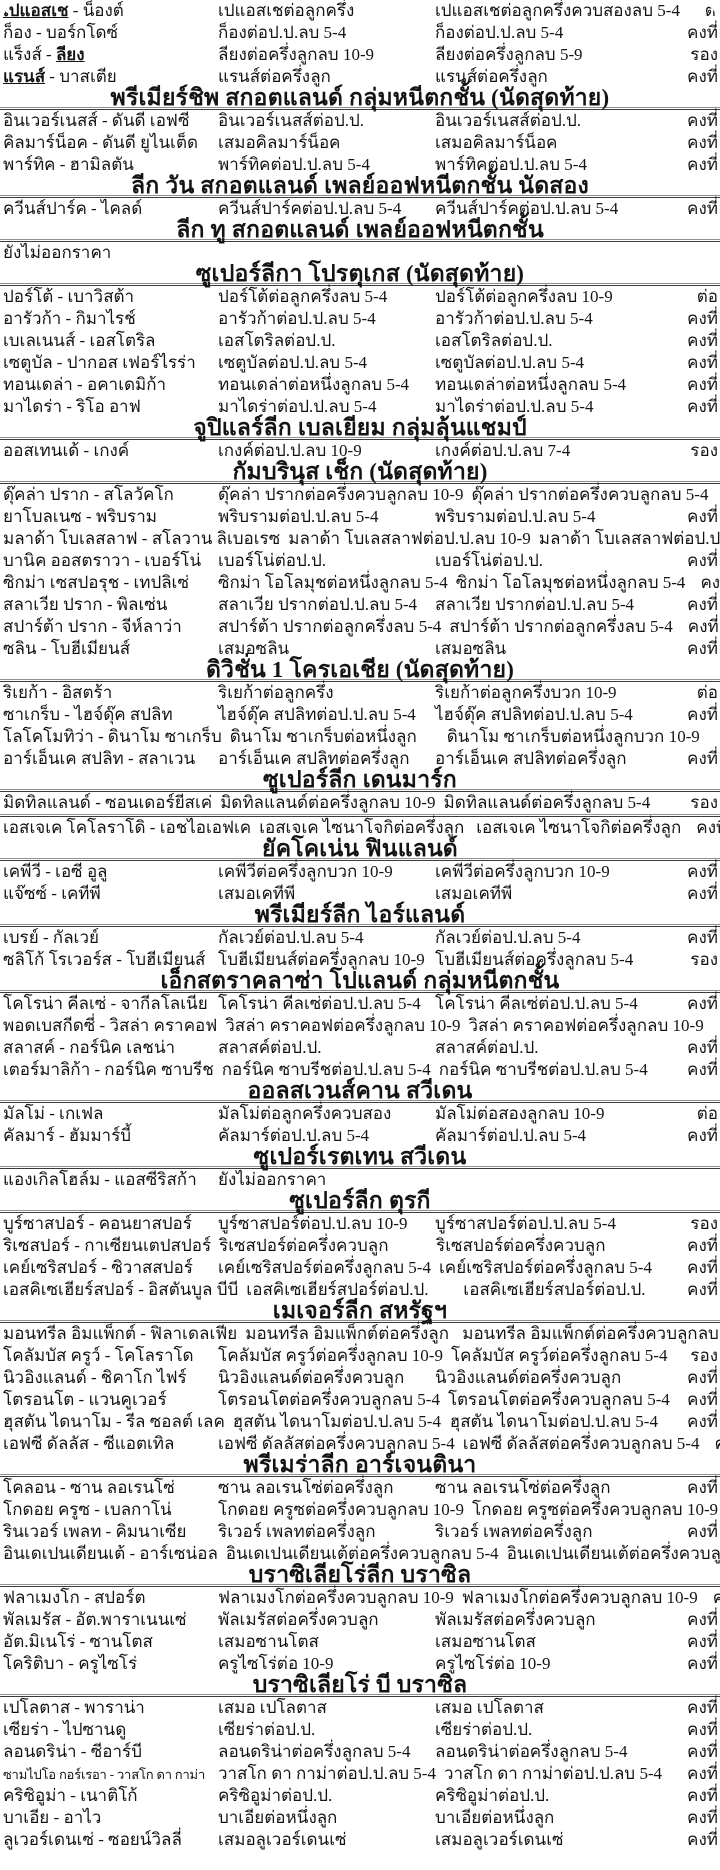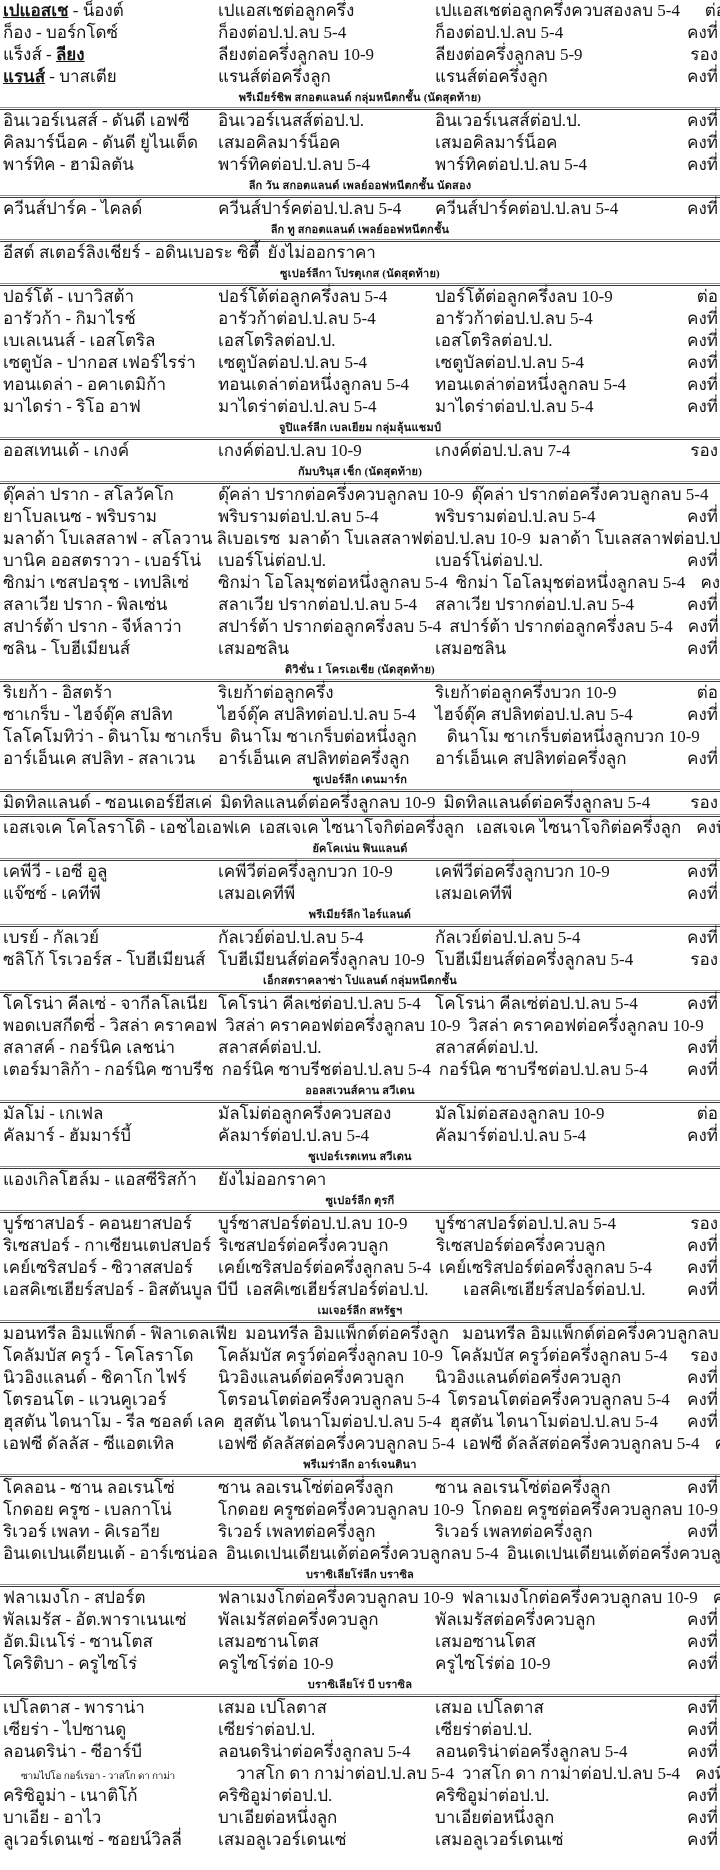--- a/index.html
+++ b/index.html
@@ -1,39 +1,39 @@
 <!DOCTYPE html>
 <html lang="th"><head>
 <meta charset="utf-8">
 <style>
   html,body{margin:0;padding:0;background:#ffffff;}
   .page{
     width:720px;height:1870px;overflow:hidden;background:#ffffff;
     font-family:"Liberation Serif","DejaVu Serif",serif;
-    color:#141414;font-size:17px;
+    color:#141414;font-size:17px;border-radius:28px;
   }
   .tbl{width:720px;}
   .row{
     display:flex;align-items:baseline;height:22px;line-height:22px;
     white-space:nowrap;padding:0 2px 0 3px;box-sizing:border-box;
   }
   .c1{min-width:215px;padding-right:8px;box-sizing:border-box;flex-shrink:0;}
   .c2{min-width:217px;padding-right:8px;box-sizing:border-box;flex-shrink:0;}
   .c3{flex:1 1 auto;}
   .c4{min-width:46px;flex-shrink:0;text-align:right;}
   .sec{
     height:19px;line-height:19px;text-align:center;
-    font-weight:700;font-size:11px;letter-spacing:0.2px;
+    font-weight:700;font-size:23px;letter-spacing:0.2px;
   }
   .rule{
     height:1px;border-top:1px solid #8f8f8f;border-bottom:1px solid #3a3a3a;
     background:#ffffff;
   }
   .u{font-weight:700;text-decoration:underline;}
-  .narrow{font-size:10px;letter-spacing:-0.2px;margin-left:18px;}
+  .narrow{font-size:13px;letter-spacing:-0.2px;}
 </style>
 </head>
 <body>
 
 <div class="page">
   <div class="tbl" id="odds-table">
       <div class="row">
         <div class="c1"><span class="u">เปแอสเช</span><span> - น็องต์</span></div>
         <div class="c2">เปแอสเชต่อลูกครึ่ง</div>
         <div class="c3">เปแอสเชต่อลูกครึ่งควบสองลบ 5-4</div>
@@ -81,21 +81,20 @@
       <div class="rule"></div>
       <div class="row">
         <div class="c1">ควีนส์ปาร์ค - ไคลด์</div>
         <div class="c2">ควีนส์ปาร์คต่อป.ป.ลบ 5-4</div>
         <div class="c3">ควีนส์ปาร์คต่อป.ป.ลบ 5-4</div>
         <div class="c4">คงที่</div>
       </div>
       <div class="sec">ลีก ทู สกอตแลนด์ เพลย์ออฟหนีตกชั้น</div>
       <div class="rule"></div>
       <div class="row">
-        <div class="c1">อีสต์ สเตอร์ลิงเชียร์ - อดินเบอระ ซิตี้</div>
         <div class="c2">ยังไม่ออกราคา</div>
         <div class="c3"></div>
         <div class="c4"></div>
       </div>
       <div class="sec">ซูเปอร์ลีกา โปรตุเกส (นัดสุดท้าย)</div>
       <div class="rule"></div>
       <div class="row">
         <div class="c1">ปอร์โต้ - เบาวิสต้า</div>
         <div class="c2">ปอร์โต้ต่อลูกครึ่งลบ 5-4</div>
         <div class="c3">ปอร์โต้ต่อลูกครึ่งลบ 10-9</div>
@@ -376,21 +375,21 @@
         <div class="c3">ซาน ลอเรนโซ่ต่อครึ่งลูก</div>
         <div class="c4">คงที่</div>
       </div>
       <div class="row">
         <div class="c1">โกดอย ครูซ - เบลกาโน่</div>
         <div class="c2">โกดอย ครูซต่อครึ่งควบลูกลบ 10-9</div>
         <div class="c3">โกดอย ครูซต่อครึ่งควบลูกลบ 10-9</div>
         <div class="c4">คงที่</div>
       </div>
       <div class="row">
-        <div class="c1">ริเวอร์ เพลท - คิเรอาีย</div>
+        <div class="c1">รินเวอร์ เพลท - คิมนาเซีย</div>
         <div class="c2">ริเวอร์ เพลทต่อครึ่งลูก</div>
         <div class="c3">ริเวอร์ เพลทต่อครึ่งลูก</div>
         <div class="c4">คงที่</div>
       </div>
       <div class="row">
         <div class="c1">อินเดเปนเดียนเต้ - อาร์เซน่อล</div>
         <div class="c2">อินเดเปนเดียนเต้ต่อครึ่งควบลูกลบ 5-4</div>
         <div class="c3">อินเดเปนเดียนเต้ต่อครึ่งควบลูกลบ 5-4</div>
       </div>
       <div class="sec">บราซิเลียโร่ลีก บราซิล</div>

